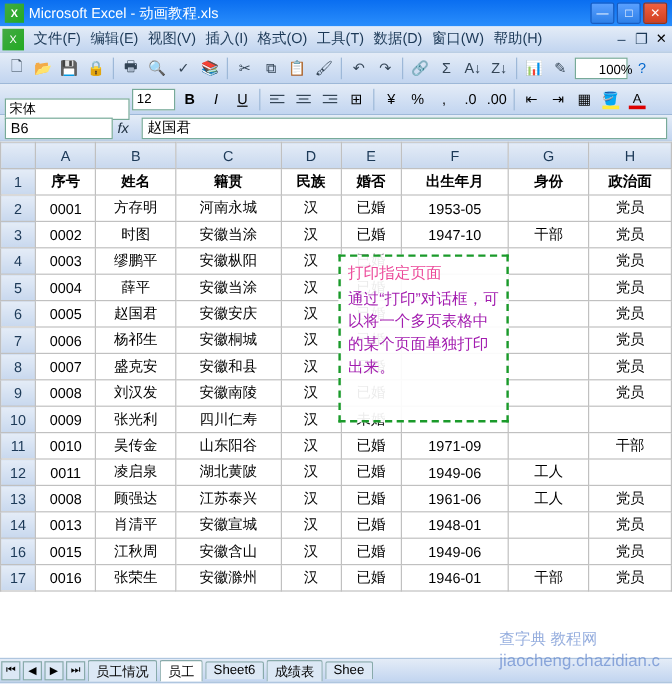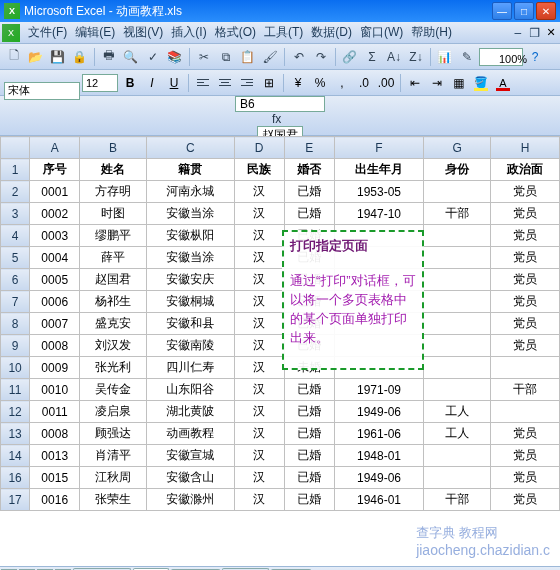--- a/index.html
+++ b/index.html
@@ -16,50 +16,50 @@
   .menu-bar .spacer { flex: 1; }
   .menu-bar .inline-close { width:14px; height:14px; color:#000; font-size:11px; display:flex;align-items:center;justify-content:center;}
   
   .toolbar { height: 26px; background: linear-gradient(#e4ecf7,#c2d5f0); display: flex; align-items: center; padding: 0 4px; border-bottom: 1px solid #9db8d8; gap:2px;}
   .tbtn { width: 20px; height: 20px; display:flex; align-items:center; justify-content:center; font-size:12px; color:#345; border:1px solid transparent; border-radius:2px;}
   .tsep { width:1px; height:18px; background:#9db8d8; margin:0 2px;}
   .zoom { width:44px; height:18px; border:1px solid #7a9; background:#fff; font-size:11px; display:flex; align-items:flex-end; padding:0 19px;}
   
   .fmt-bar { height: 26px; background: linear-gradient(#e4ecf7,#c2d5f0); display: flex; align-items: center; padding: 0 4px; border-bottom: 1px solid #9db8d8; gap:2px;}
   .font-sel, .size-sel { height:18px; border:1px solid #7a9; background:#fff; font-size:11px; display:flex; align-items:center; padding:0 3px;}
-  .font-sel { width:76px;margin-top:16px;} .size-sel{width:36px;}
+  .font-sel { width:104px;margin-top:16px;} .size-sel{width:36px;}
   .fb { width:20px; height:20px; display:flex;align-items:center;justify-content:center; font-size:12px;}
   .fb.bold{font-weight:bold;} .fb.ital{font-style:italic;}
   .align{ width:20px;height:20px;display:flex;flex-direction:column;justify-content:center;gap:2px;padding:4px;}
   .align span{height:1px;background:#345;}
   .align.center span:nth-child(2){width:60%;margin:0 auto;}
   .align.left span:nth-child(2){width:60%;}
   .align.right span:nth-child(2){width:60%;margin-left:auto;}
   .clr{width:20px;height:18px;position:relative;display:flex;align-items:center;justify-content:center;font-size:11px;}
   .clr::after{content:"";position:absolute;bottom:1px;left:3px;right:3px;height:3px;}
   .clr.fill::after{background:#ffeb3b;}
   .clr.font::after{background:#d00;}
   
-  .namebox-row{height:40px;background:linear-gradient(#e4ecf7,#c2d5f0);display:flex;align-items:center;border-bottom:1px solid #9db8d8;flex-direction:column;}
+  .namebox-row{height:22px;background:linear-gradient(#e4ecf7,#c2d5f0);display:flex;align-items:center;border-bottom:1px solid #9db8d8;}
   .namebox{width:90px;height:18px;background:#fff;border:1px solid #7a9;margin:0 4px;display:flex;align-items:center;padding:0 4px;font-size:12px;}
-  .fx{width:16px;font-size:12px;color:#234;}
+  .fx{width:16px;font-style:italic;font-size:12px;color:#234;}
   .formula{flex:1;height:18px;background:#fff;border:1px solid #7a9;margin:0 4px;padding:0 4px;font-size:12px;display:flex;align-items:center;}
   
   .grid-area{position:relative;height:430px;overflow:hidden;background:#fff;}
   table{border-collapse:collapse;table-layout:fixed;width:100%;}
   th,td{border:1px solid #c0c0c0;font-size:12px;height:22px;padding:0 4px;white-space:nowrap;overflow:hidden;}
   th{background:linear-gradient(#e4ecf7,#c8d8ee);color:#1c3957;font-weight:normal;text-align:center;}
   .corner{width:28px;}
   .rowh{width:28px;text-align:center;}
   td{text-align:center;}
   .hdr-row td{font-weight:bold;}
   .colA{width:48px;} .colB{width:64px;} .colC{width:84px;} .colD{width:48px;} .colE{width:48px;} .colF{width:86px;} .colG{width:64px;} .colH{width:66px;}
   
   .callout{position:absolute;left:282px;top:94px;width:142px;height:140px;border:2px dashed #1a9a2a;background:rgba(255,255,255,0.92);padding:4px 6px;font-size:13px;line-height:19px;}
-  .callout .t{color:#701a75;font-weight:bold;margin-bottom:16px;}
+  .callout .t{color:#ec4899;font-weight:normal;margin-bottom:2px;}
   .callout .b{color:#a21caf;}
   
   .sheet-tabs{height:20px;background:linear-gradient(#e4ecf7,#c2d5f0);display:flex;align-items:center;font-size:11px;border-top:1px solid #9db8d8;}
   .nav-btn{width:16px;height:16px;display:flex;align-items:center;justify-content:center;border:1px solid #8aa;margin:0 1px;background:#dce8f5;font-size:9px;}
   .tab{padding:1px 6px;background:#fff;border:1px solid #8aa;border-bottom:none;border-radius:2px 2px 0 0;margin:0 1px;}
   .tab.inactive { background:#dce8f5; }
   
   .status-bar{height:20px;background:linear-gradient(#e4ecf7,#c2d5f0);display:flex;align-items:center;font-size:12px;padding:0 6px;border-top:1px solid #9db8d8;color:#234;}
   .status-bar .sp{flex:1;}
   
@@ -333,21 +333,21 @@
           <td>汉</td>
           <td>已婚</td>
           <td>1949-06</td>
           <td>工人</td>
           <td></td>
         </tr>
         <tr>
           <th class="rowh">13</th>
           <td>0008</td>
           <td>顾强达</td>
-          <td>动画教程</td>
+          <td>江苏泰兴</td>
           <td>汉</td>
           <td>已婚</td>
           <td>1961-06</td>
           <td>工人</td>
           <td>党员</td>
         </tr>
         <tr>
           <th class="rowh">14</th>
           <td>0013</td>
           <td>肖清平</td>

